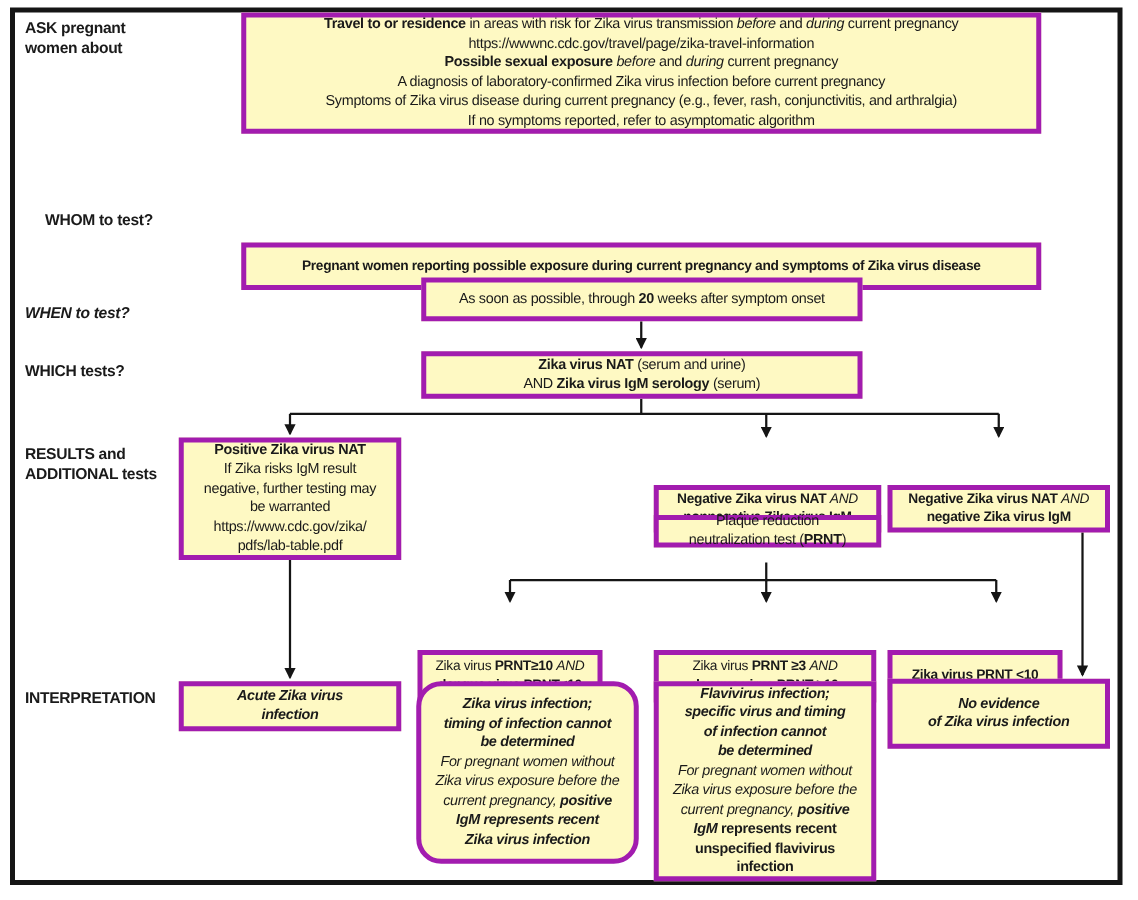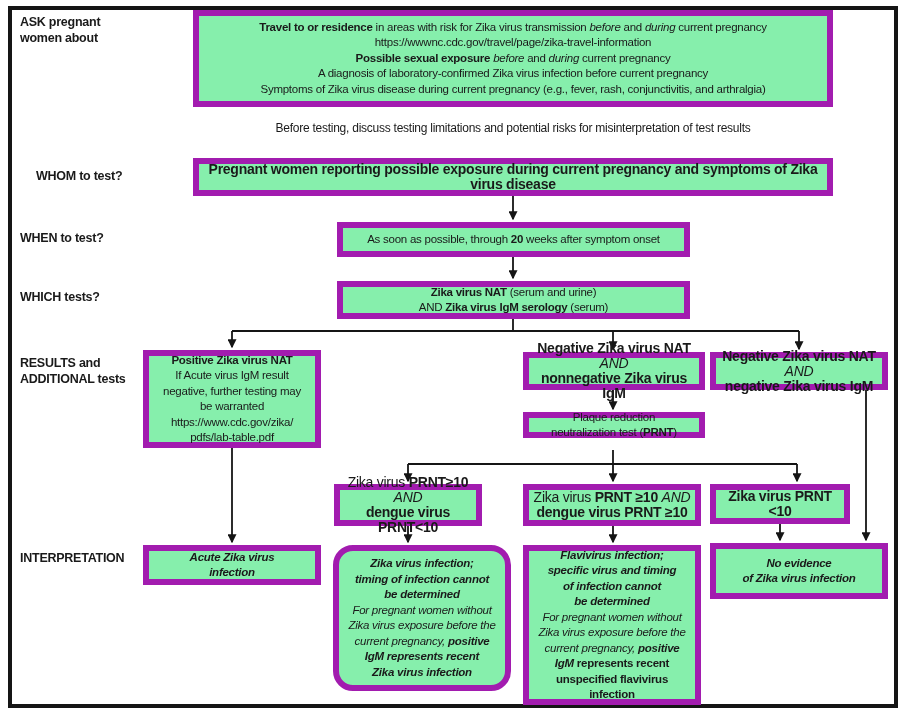--- a/index.html
+++ b/index.html
@@ -10,26 +10,26 @@
   }
   #frame{
     position:absolute;left:8px;top:6px;width:890px;height:702px;
     border:4px solid #151515;box-sizing:border-box;
   }
   .lbl{
     position:absolute;font-weight:bold;font-size:12.5px;line-height:16px;
     white-space:pre-line;
   }
   .box{
-    position:absolute;background:#86efac;border:6px solid #a21caf;
+    position:absolute;background:#fef9c3;border:4px solid #a21caf;
     box-sizing:border-box;display:flex;flex-direction:column;
     justify-content:center;text-align:center;
     font-size:11.5px;line-height:15.5px;padding:2px 4px;
   }
-  .fs11{font-size:14px;line-height:15px;}
+  .fs11{font-size:11px;line-height:15px;margin-top:36px;}
   .note{
     position:absolute;text-align:center;font-size:12px;
   }
   .b{font-weight:bold;}
   .i{font-style:italic;}
   svg.connectors{position:absolute;left:0;top:0;width:910px;height:720px;}
   svg.connectors line{stroke:#151515;stroke-width:1.8;}
 </style>
 </head>
 <body>
@@ -68,52 +68,52 @@
     <line x1="408" y1="526" x2="408" y2="542" marker-end="url(#arr)"></line>
     <line x1="613" y1="526" x2="613" y2="542" marker-end="url(#arr)"></line>
     <line x1="780" y1="524" x2="780" y2="540" marker-end="url(#arr)"></line>
 
     <line x1="866" y1="390" x2="866" y2="540" marker-end="url(#arr)"></line>
   </svg>
 
   <div class="lbl" style="left:20px;top:14px;">ASK pregnant
 women about</div>
   <div class="lbl" style="left:20px;top:168px;margin-left:16px;">WHOM to test?</div>
-  <div class="lbl" style="left:20px;top:230px;">WHEN to test?</div>
+  <div class="lbl" style="left:20px;top:242px;font-style:italic;">WHEN to test?</div>
   <div class="lbl" style="left:20px;top:289px;text-align:right;">WHICH tests?</div>
   <div class="lbl" style="left:20px;top:355px;">RESULTS and
 ADDITIONAL tests</div>
   <div class="lbl" style="left:20px;top:550px;">INTERPRETATION</div>
 
-  <div class="note" style="left:193px;top:121px;width:640px;">Before testing, discuss testing limitations and potential risks for misinterpretation of test results</div>
 
   <div class="box" style="left:193px;top:10px;width:640px;height:97px;">
       <div class="ln"><span class="b">Travel to or residence</span><span> in areas with risk for Zika virus transmission </span><span class="i">before</span><span> and </span><span class="i">during</span><span> current pregnancy</span></div>
       <div class="ln"><span>https://wwwnc.cdc.gov/travel/page/zika-travel-information</span></div>
       <div class="ln"><span class="b">Possible sexual exposure</span><span> </span><span class="i">before</span><span> and </span><span class="i">during</span><span> current pregnancy</span></div>
       <div class="ln"><span>A diagnosis of laboratory-confirmed Zika virus infection before current pregnancy</span></div>
       <div class="ln"><span>Symptoms of Zika virus disease during current pregnancy (e.g., fever, rash, conjunctivitis, and arthralgia)</span></div>
+      <div class="ln"><span>If no symptoms reported, refer to asymptomatic algorithm</span></div>
     </div>
 
   <div class="box fs11" style="left:193px;top:158px;width:640px;height:38px;">
       <div class="ln"><span class="b">Pregnant women reporting possible exposure during current pregnancy and symptoms of Zika virus disease</span></div>
     </div>
 
   <div class="box" style="left:337px;top:222px;width:353px;height:35px;">
       <div class="ln"><span>As soon as possible, through </span><span class="b">20</span><span> weeks after symptom onset</span></div>
     </div>
 
   <div class="box" style="left:337px;top:281px;width:353px;height:38px;">
       <div class="ln"><span class="b">Zika virus NAT</span><span> (serum and urine)</span></div>
       <div class="ln"><span>AND </span><span class="b">Zika virus IgM serology</span><span> (serum)</span></div>
     </div>
 
   <div class="box" style="left:143px;top:350px;width:178px;height:98px;">
       <div class="ln"><span class="b">Positive Zika virus NAT</span></div>
-      <div class="ln"><span>If Acute virus IgM result</span></div>
+      <div class="ln"><span>If Zika risks IgM result</span></div>
       <div class="ln"><span>negative, further testing may</span></div>
       <div class="ln"><span>be warranted</span></div>
       <div class="ln"><span>https://www.cdc.gov/zika/</span></div>
       <div class="ln"><span>pdfs/lab-table.pdf</span></div>
     </div>
 
   <div class="box fs11" style="left:523px;top:352px;width:182px;height:38px;">
       <div class="ln"><span class="b">Negative Zika virus NAT </span><span class="i">AND</span></div>
       <div class="ln"><span class="b">nonnegative Zika virus IgM</span></div>
     </div>
@@ -127,21 +127,21 @@
       <div class="ln"><span>Plaque reduction</span></div>
       <div class="ln"><span>neutralization test (</span><span class="b">PRNT</span><span>)</span></div>
     </div>
 
   <div class="box fs11" style="left:334px;top:484px;width:148px;height:42px;">
       <div class="ln"><span>Zika virus </span><span class="b">PRNT≥10 </span><span class="i">AND</span></div>
       <div class="ln"><span class="b">dengue virus PRNT&lt;10</span></div>
     </div>
 
   <div class="box fs11" style="left:523px;top:484px;width:178px;height:42px;">
-      <div class="ln"><span>Zika virus </span><span class="b">PRNT ≥10 </span><span class="i">AND</span></div>
+      <div class="ln"><span>Zika virus </span><span class="b">PRNT ≥3 </span><span class="i">AND</span></div>
       <div class="ln"><span class="b">dengue virus PRNT ≥10</span></div>
     </div>
 
   <div class="box fs11" style="left:710px;top:484px;width:140px;height:40px;">
       <div class="ln"><span class="b">Zika virus PRNT &lt;10</span></div>
     </div>
 
   <div class="box" style="left:143px;top:545px;width:178px;height:40px;">
       <div class="ln"><span class="b i">Acute Zika virus</span></div>
       <div class="ln"><span class="b i">infection</span></div>

